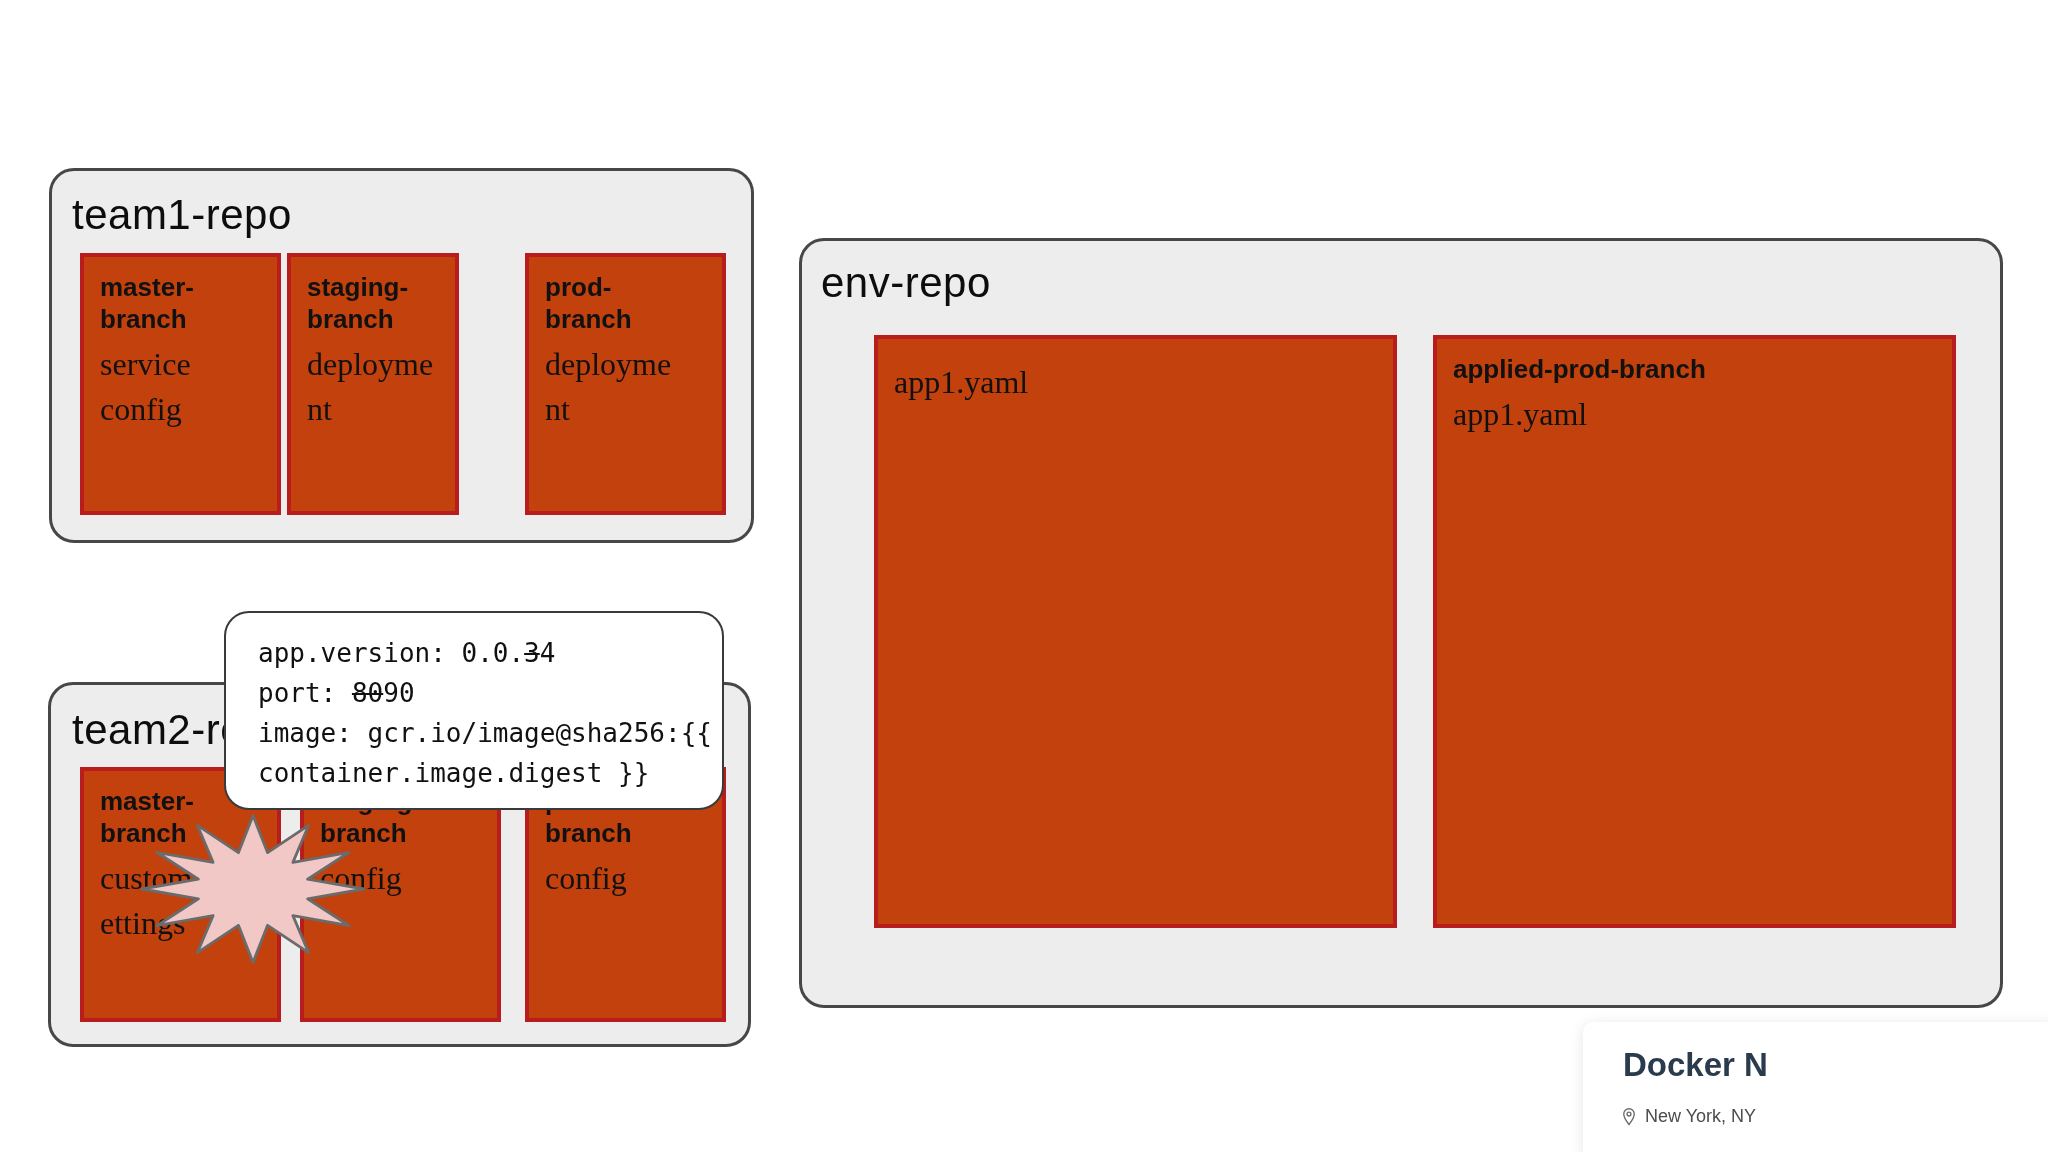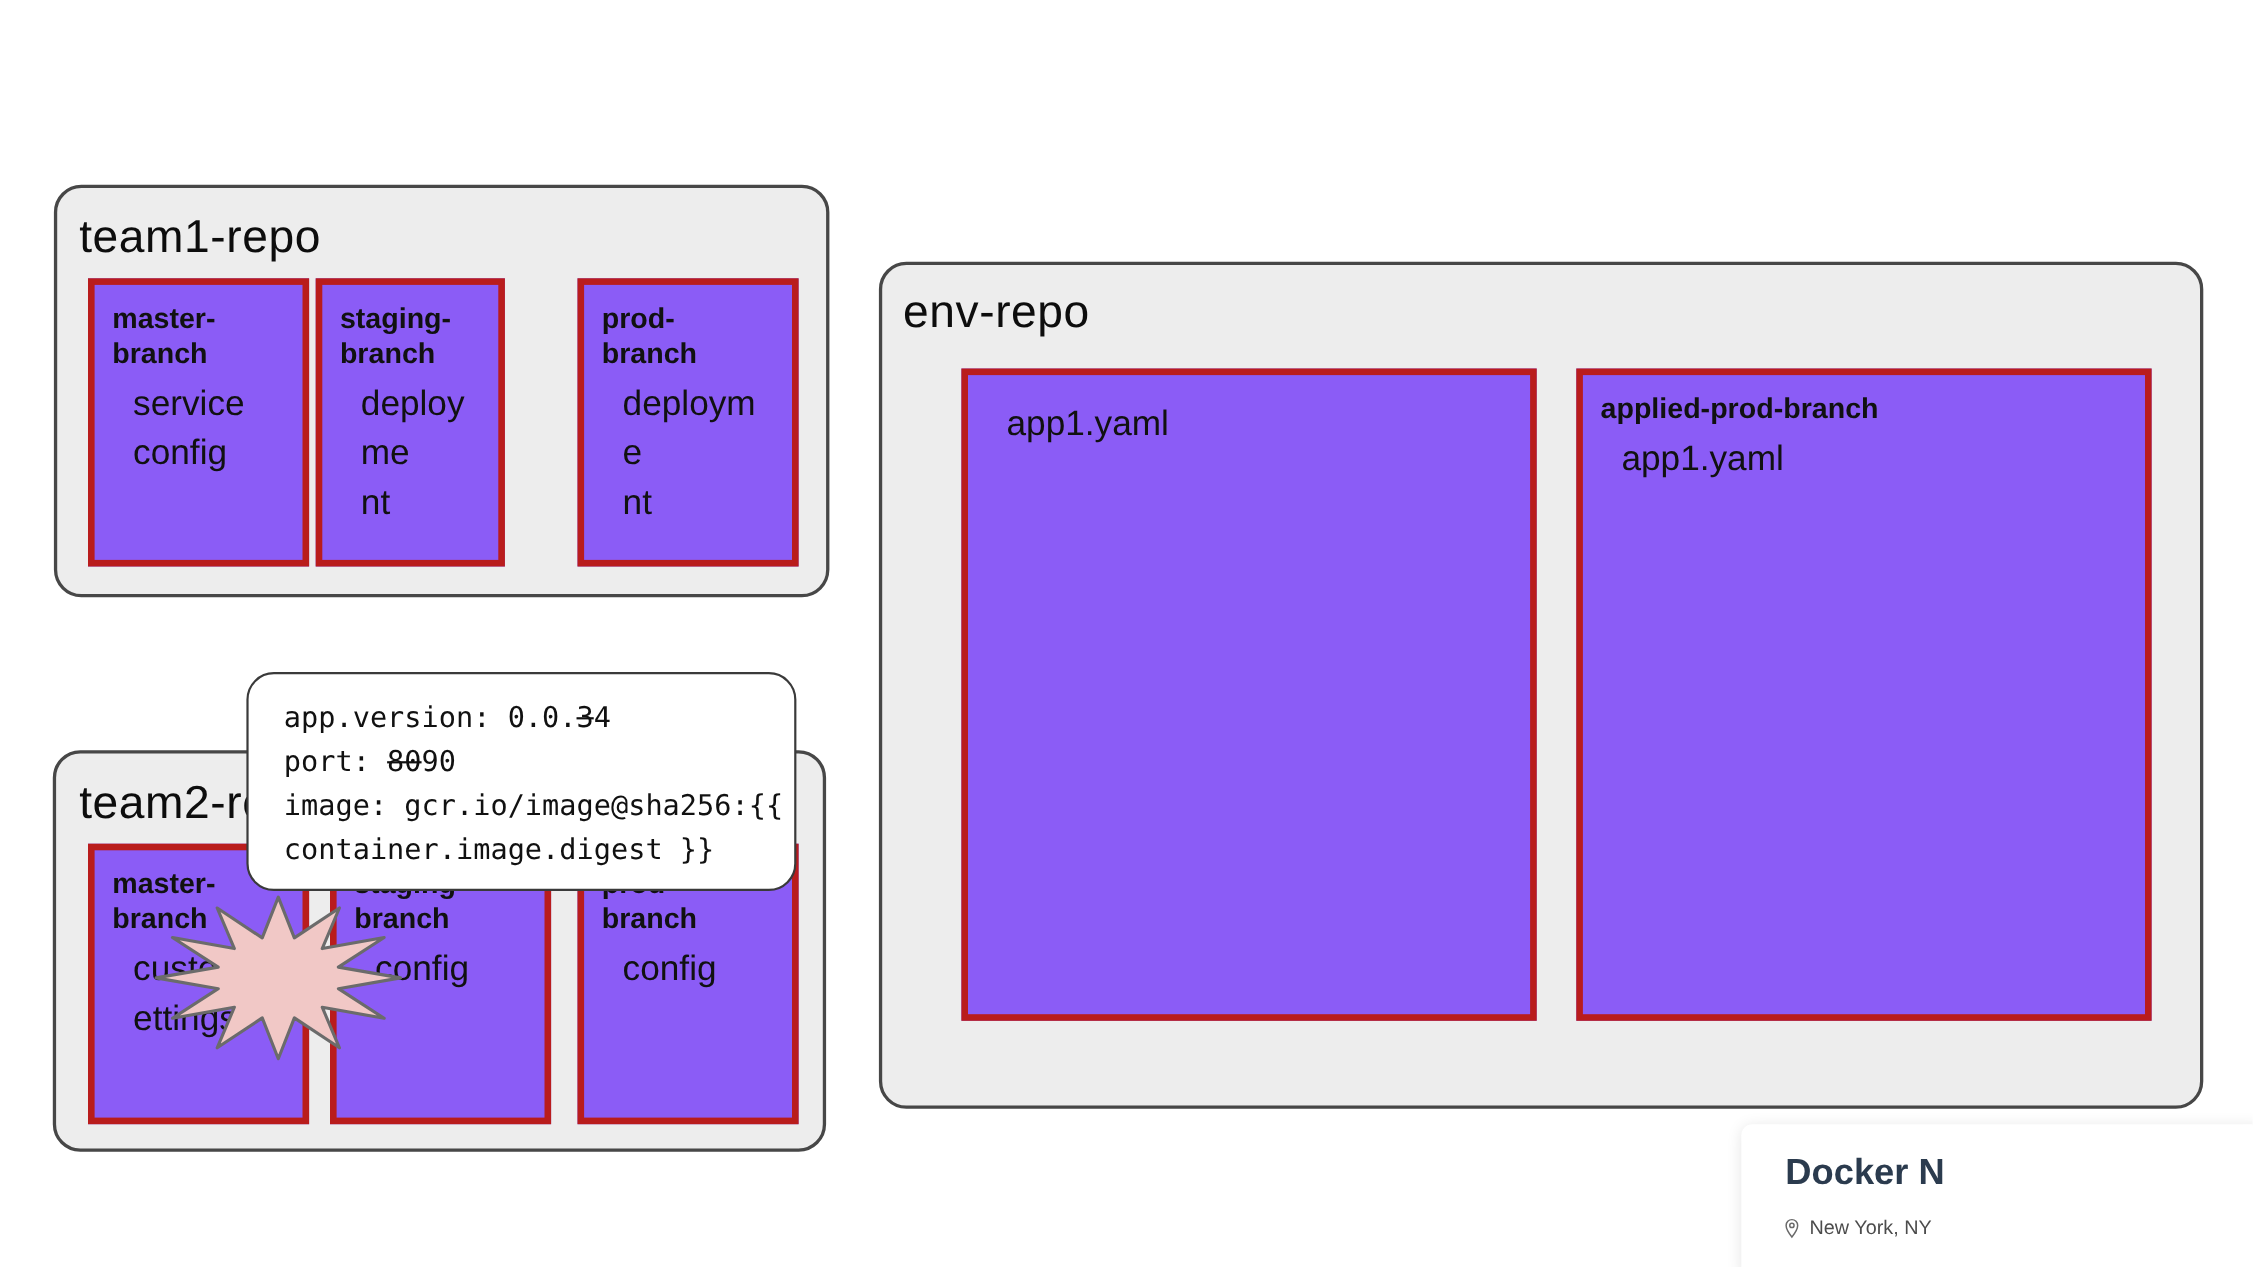--- a/index.html
+++ b/index.html
@@ -3,25 +3,25 @@
 <meta charset="utf-8">
 <style>
   html,body{margin:0;padding:0;background:#fff;}
   #canvas{position:relative;width:2048px;height:1152px;background:#ffffff;overflow:hidden;
           font-family:"Liberation Sans", sans-serif;}
   .abs{position:absolute;border-radius:25px;}
   
   .repo{background:#ededed;border:3px solid #474747;box-sizing:border-box;}
   .repo-title{position:absolute;font-size:42px;color:#0d0d0d;letter-spacing:0.5px;white-space:nowrap;}
   
-  .branch{position:absolute;background:#8b5cf6;border:6px solid #b91c1c;box-sizing:border-box;
+  .branch{position:absolute;background:#c2410c;border:4px solid #b91c1c;box-sizing:border-box;
           padding:14px 16px;overflow:hidden;}
   .branch-label{font-weight:bold;font-size:26px;line-height:32px;color:#111;white-space:pre-line;}
-  .branch-content{font-family:Liberation Sans, sans-serif;font-size:32px;line-height:45px;color:#111;
-                  margin-top:7px;white-space:pre-line;word-break:break-all;margin-left:19px;}
+  .branch-content{font-family:Liberation Serif, serif;font-size:32px;line-height:45px;color:#111;
+                  margin-top:7px;white-space:pre-line;word-break:break-all;}
   
   .tooltip{background:#ffffff;border:2px solid #3a3a3a;box-sizing:border-box;padding:20px 32px;
            font-family:"DejaVu Sans Mono", monospace;font-size:26px;line-height:40px;color:#111;}
   .tooltip div{white-space:nowrap;}
   .strike{text-decoration:line-through;text-decoration-thickness:2px;}
   
   .star-svg{display:block;}
   
   .lower-third{background:#ffffff;border-radius:10px;box-shadow:0 2px 14px rgba(0,0,0,0.10);}
   .speaker-name{position:absolute;font-weight:bold;font-size:33px;color:#2b3b4e;white-space:nowrap;}

